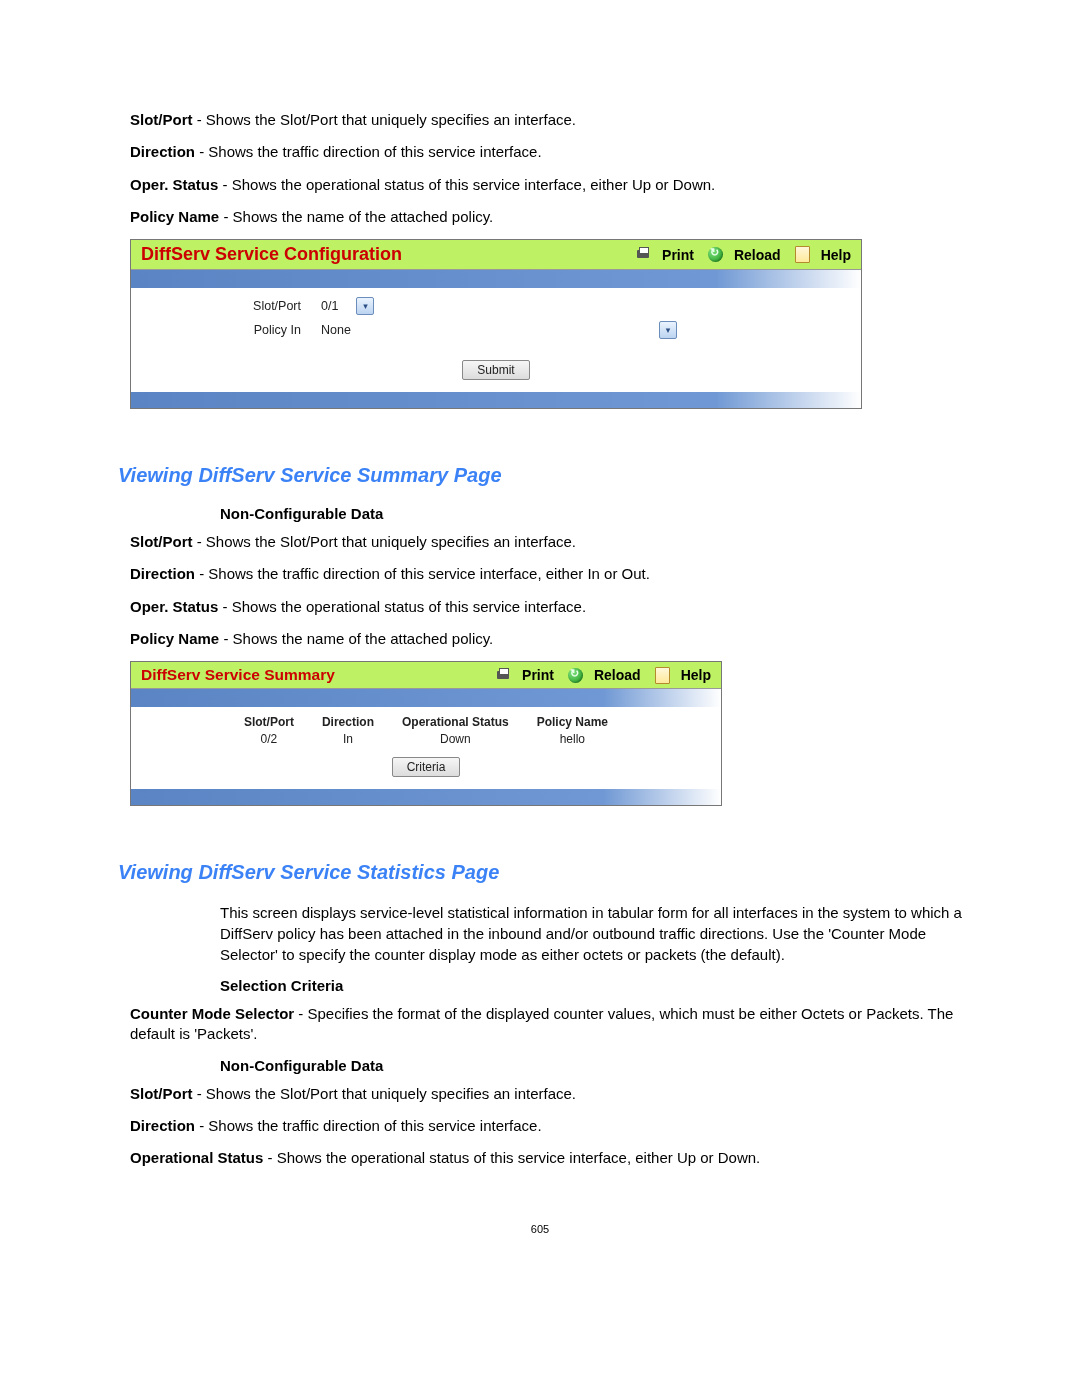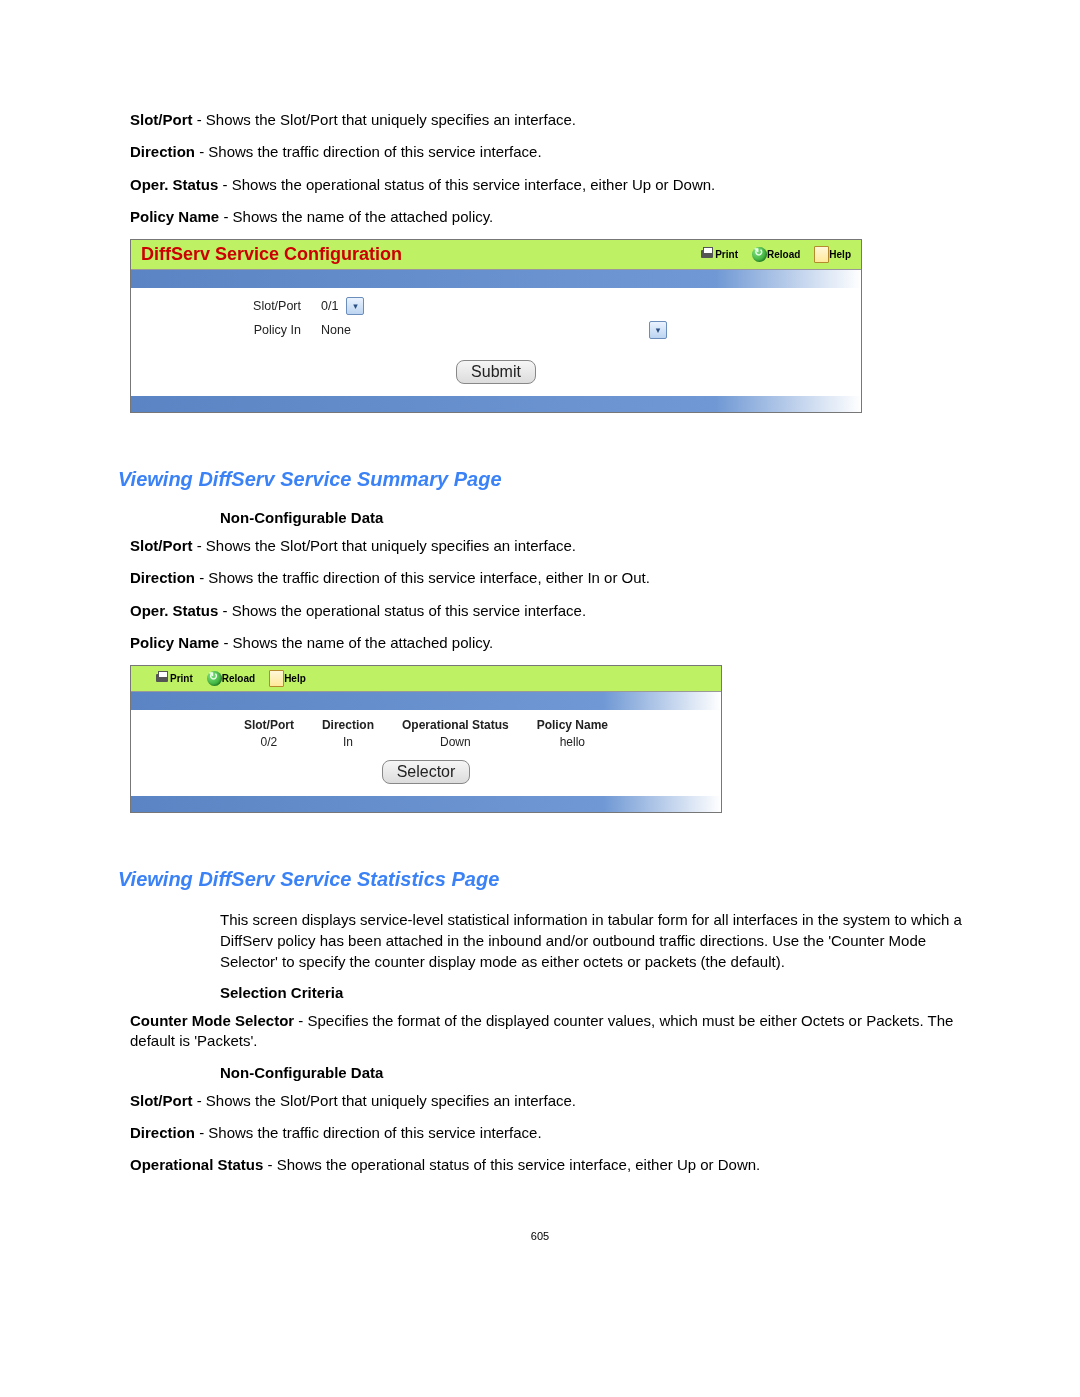--- a/index.html
+++ b/index.html
@@ -61,23 +61,23 @@
     flex: 1;
     color: #cc0000;
     font-weight: bold;
   }
   .panel.wide  .panel-title { font-size: 18px; font-family: "Trebuchet MS", Verdana, sans-serif; }
   .panel.narrow .panel-title { font-size: 15.5px; font-family: "Trebuchet MS", Verdana, sans-serif; }
 
   .hdr-btn {
     display: inline-flex;
     align-items: center;
-    gap: 0;
+    gap: 11px;
     margin-left: 14px;
-    font-size: 10px;
+    font-size: 14px;
     font-weight: bold;
     color: #000;
     cursor: pointer;
   }
   .hdr-btn .ico {
     width: 15px; height: 15px;
     display: inline-block;
     position: relative;
   }
   .ico.print::before {
@@ -128,39 +128,39 @@
     padding: 3px 0;
     font-family: Verdana, sans-serif;
     font-size: 12.5px;
     color: #222;
   }
   .form-label {
     width: 160px;
     text-align: right;
     padding-right: 20px;
   }
-  .form-val { display:flex; align-items:center; gap:8px; }
+  .form-val { display:flex; align-items:center; gap:18px; }
   .dd-arrow {
     width: 16px; height: 16px;
     border: 1px solid #6a8dbb;
     background: linear-gradient(#eaf3ff,#bcd4f0);
     display:inline-flex; align-items:center; justify-content:center;
     font-size:9px; color:#2b4f85;
     border-radius:2px;
     cursor:pointer;
   }
   .dd-arrow.far { margin-left: 290px; }
 
   .btn {
     font-family: "Segoe UI", Tahoma, sans-serif;
-    font-size: 16px;
+    font-size: 12px;
     padding: 2px 14px;
     border: 1px solid #888;
     background: linear-gradient(#f6f6f6,#dcdcdc);
-    border-radius: 8px;
+    border-radius: 2px;
     cursor: pointer;
     color:#222;
   }
   .panel .submit-row { text-align: center; padding: 18px 0 4px 0; }
 
   
   .sum-table {
     margin: 0 auto;
     border-collapse: collapse;
     font-family: Verdana, sans-serif;
@@ -253,20 +253,21 @@
   </p>
   <p class="def-line">
     <span class="term">Oper. Status</span><span> - Shows the operational status of this service interface.</span>
   </p>
   <p class="def-line">
     <span class="term">Policy Name</span><span> - Shows the name of the attached policy.</span>
   </p>
 
   <div class="panel narrow">
     <div class="panel-header">
+      <span class="panel-title">DiffServ Service Summary</span>
       <span class="hdr-btn">
         <span class="ico print"></span>
         <span>Print</span>
       </span>
       <span class="hdr-btn">
         <span class="ico reload"></span>
         <span>Reload</span>
       </span>
       <span class="hdr-btn">
         <span class="ico help"></span>
@@ -285,21 +286,21 @@
         </tr>
         <tr>
           <td>0/2</td>
           <td>In</td>
           <td>Down</td>
           <td>hello</td>
         </tr>
       </tbody>
         </table>
       <div class="refresh-row">
-        <button class="btn">Selector</button>
+        <button class="btn">Criteria</button>
       </div>
     </div>
     <div class="panel-footer"></div>
   </div>
 
   <h2 class="section">Viewing DiffServ Service Statistics Page</h2>
   <p class="body-block">This screen displays service-level statistical information in tabular form for all interfaces in the system to which a DiffServ policy has been attached in the inbound and/or outbound traffic directions. Use the 'Counter Mode Selector' to specify the counter display mode as either octets or packets (the default).</p>
 
   <p class="sub-head">Selection Criteria</p>
   <p class="def-line">

